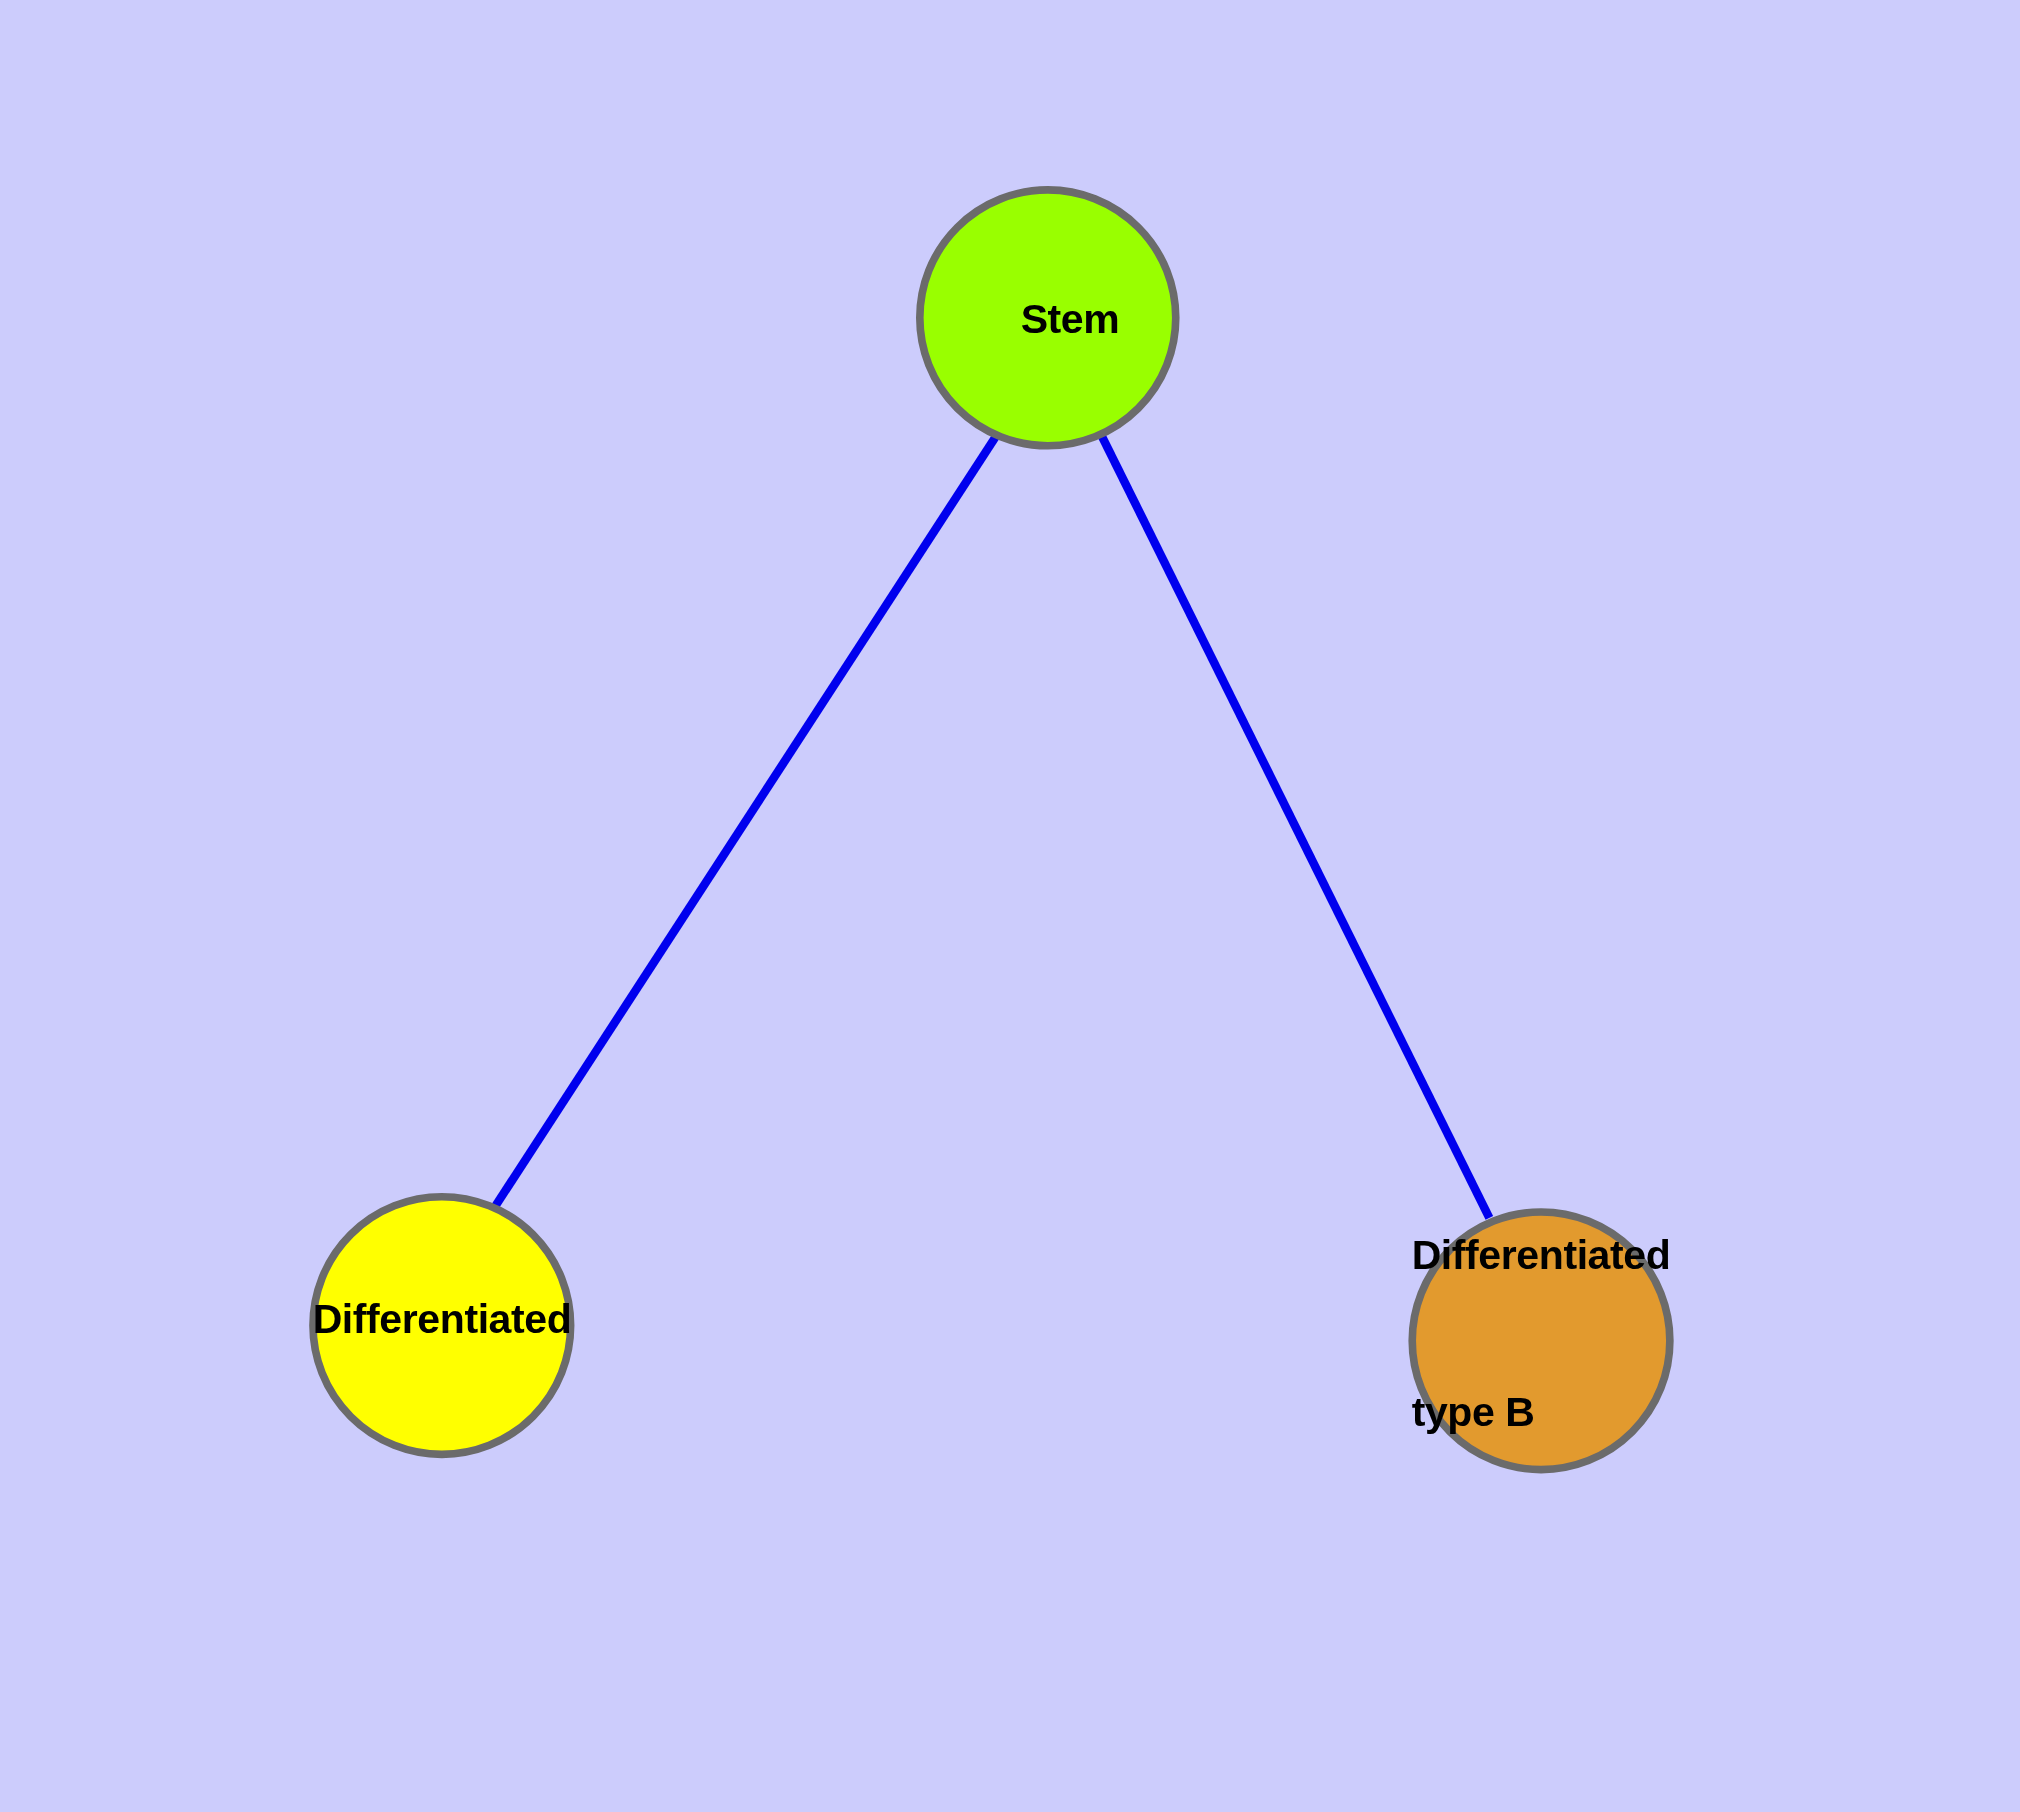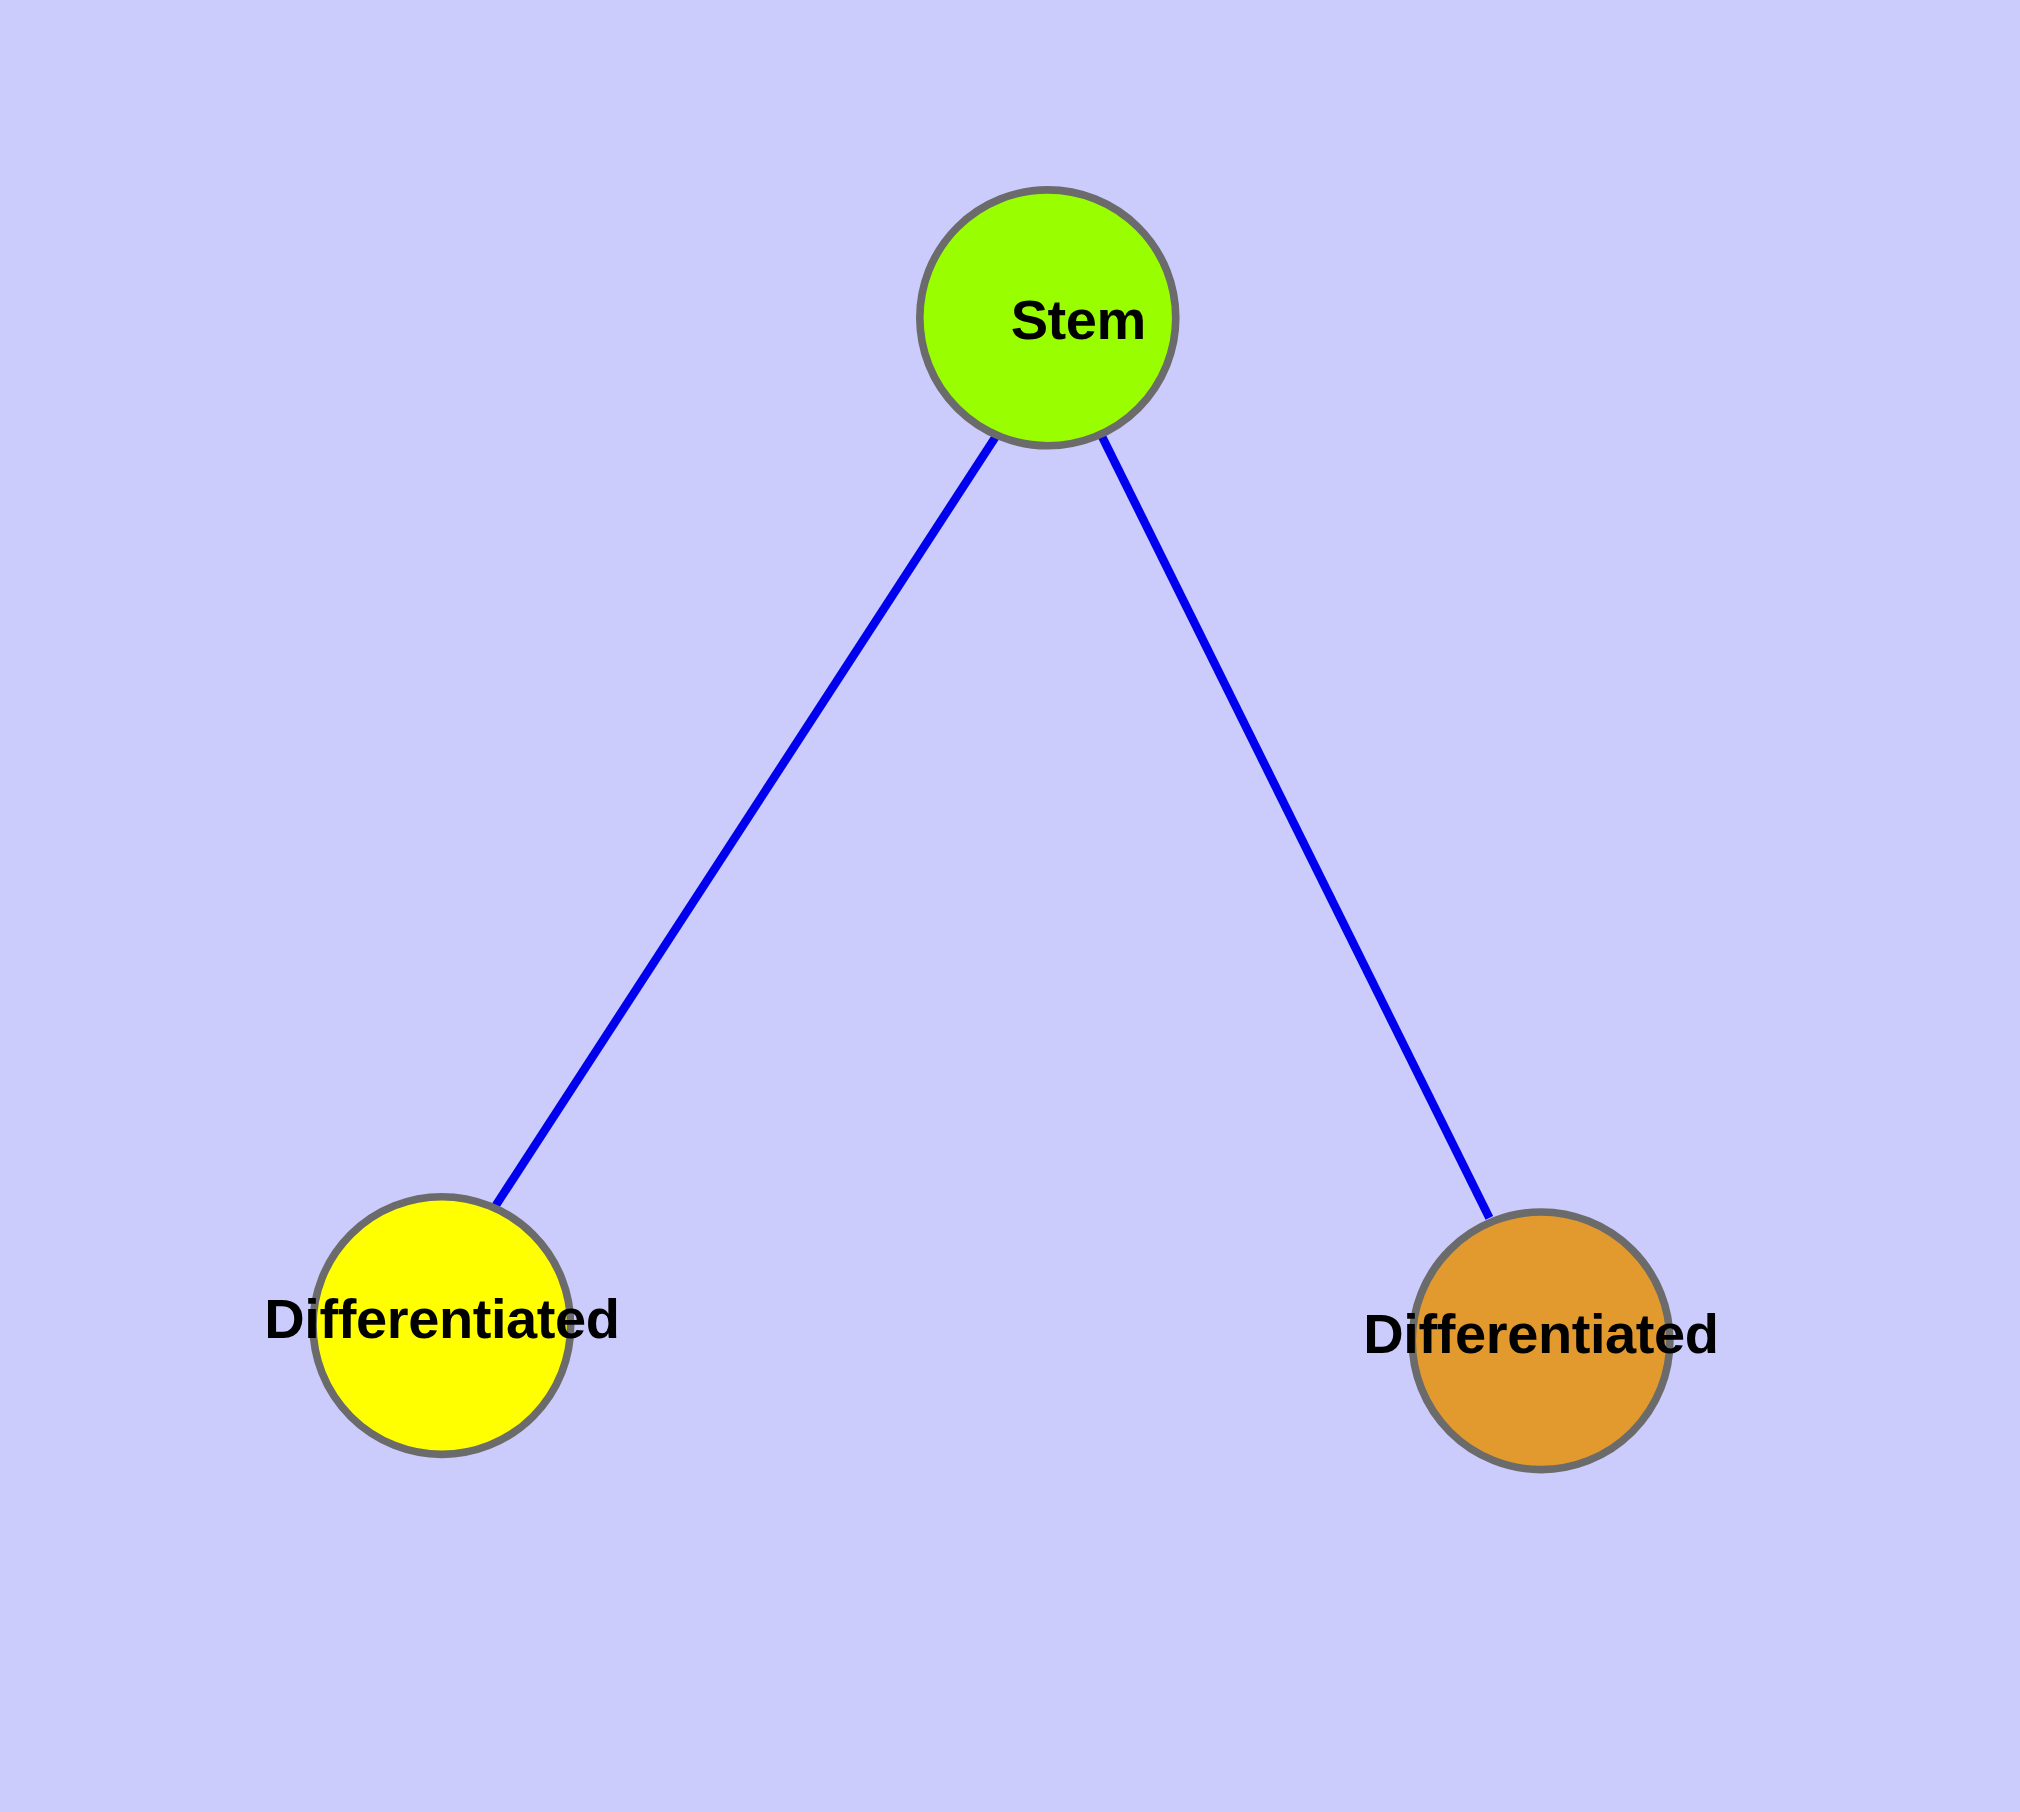--- a/index.html
+++ b/index.html
@@ -21,21 +21,21 @@
     top: 0;
     width: 2021px;
     height: 1812px;
     display: block;
   }
   .node-label {
     position: absolute;
     color: #000000;
     font-family: "Liberation Sans", sans-serif;
     font-weight: bold;
-    font-size: 56px;
+    font-size: 41px;
     line-height: 1.28;
     text-align: left;
     white-space: pre;
     letter-spacing: -0.4px;
     pointer-events: none;
     transform: translate(-50%, -50%);
   }
   #label-stem {
     left: 1048px;
     top: 320px;
@@ -71,16 +71,17 @@
   <div class="node-label" id="label-stem">
     <span>Stem</span>
   </div>
 
   <div class="node-label" id="label-type-a">
     <div>Differentiated</div>
   </div>
 
   <div class="node-label" id="label-type-b">
     <div>Differentiated</div>
+    <div>type B</div>
   </div>
 
 </div>
 
 
 </body></html>

